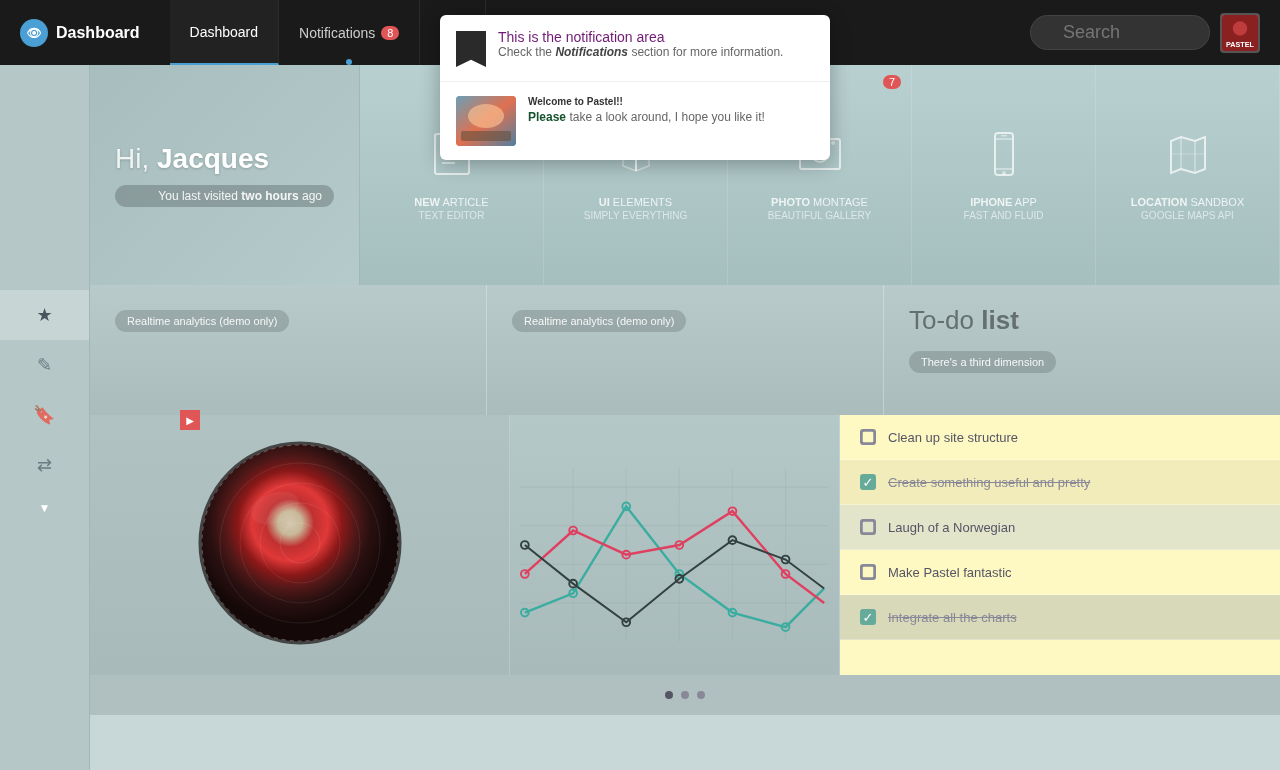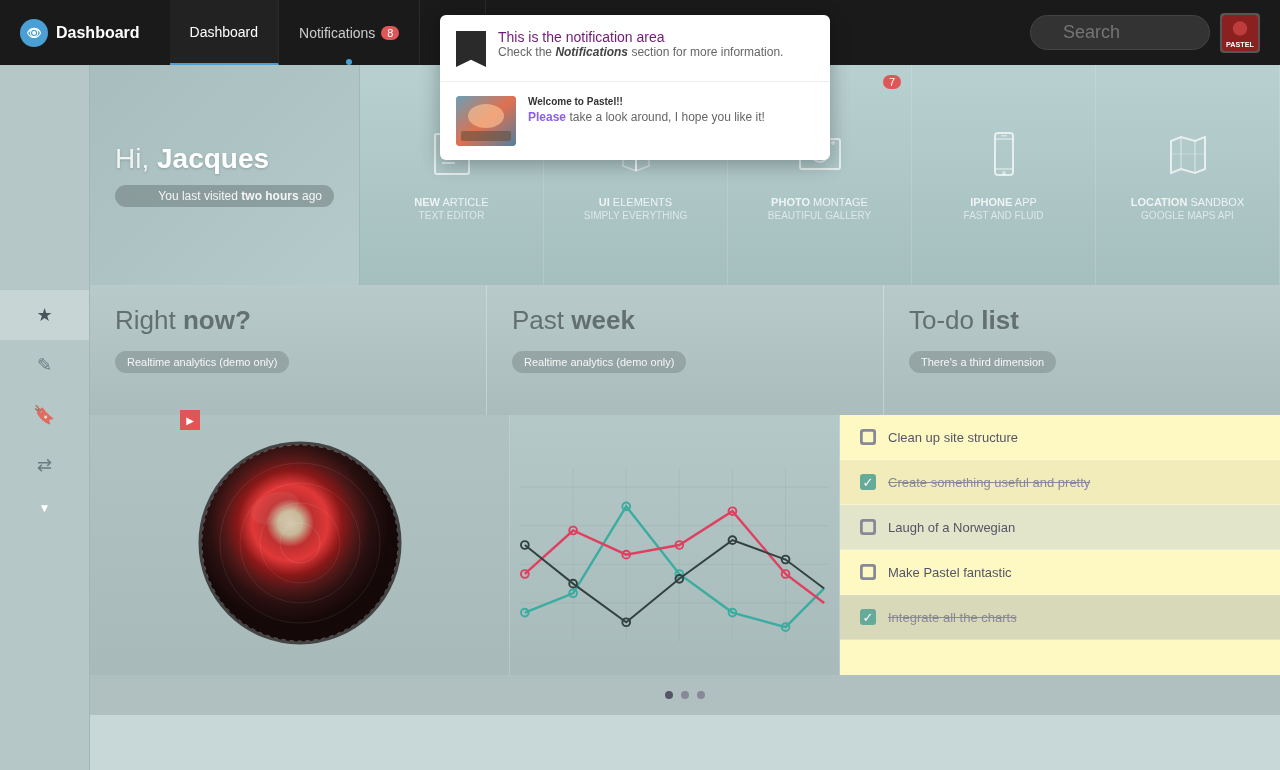--- a/index.html
+++ b/index.html
@@ -177,21 +177,21 @@
       font-weight: 700;
       color: #333;
       margin-bottom: 3px;
     }
     .notif-welcome p {
       font-size: 12px;
       color: #666;
     }
     .notif-welcome p strong {
       font-weight: 700;
-      color: #8b5cf6;
+      color: #14532d;
       margin-top: 32px;
     }
     .greeting-panel {
       width: 270px;
       padding: 30px 25px;
       display: flex;
       flex-direction: column;
       justify-content: center;
       background: linear-gradient(135deg, #a8bebe 0%, #b5caca 100%);
       border-right: 1px solid #a0b8b8;
@@ -595,30 +595,24 @@
     </div>
   </div>
 
   <div style="display:flex;height:130px;background:linear-gradient(180deg,#b8caca,#aabcbc);">
 
     <div style="position:absolute;left:90px;top:calc(65px + 280px);width:20px;height:20px;background:#e05555;display:flex;align-items:center;justify-content:center;z-index:5;">
       <span style="color:#fff;font-size:10px;">▶</span>
     </div>
 
     <div class="analytics-col">
-      <h3>
-        <span>Right </span><strong>now?</strong>
-      </h3>
       <button class="analytics-btn">Realtime analytics (demo only)</button>
     </div>
 
     <div class="analytics-col">
-      <h3>
-        <span>Past </span><strong>week</strong>
-      </h3>
       <button class="analytics-btn">Realtime analytics (demo only)</button>
     </div>
 
     <div class="analytics-col">
       <h3>
         <span>To-do </span><strong>list</strong>
       </h3>
       <button class="analytics-btn">There's a third dimension</button>
     </div>
   </div>

